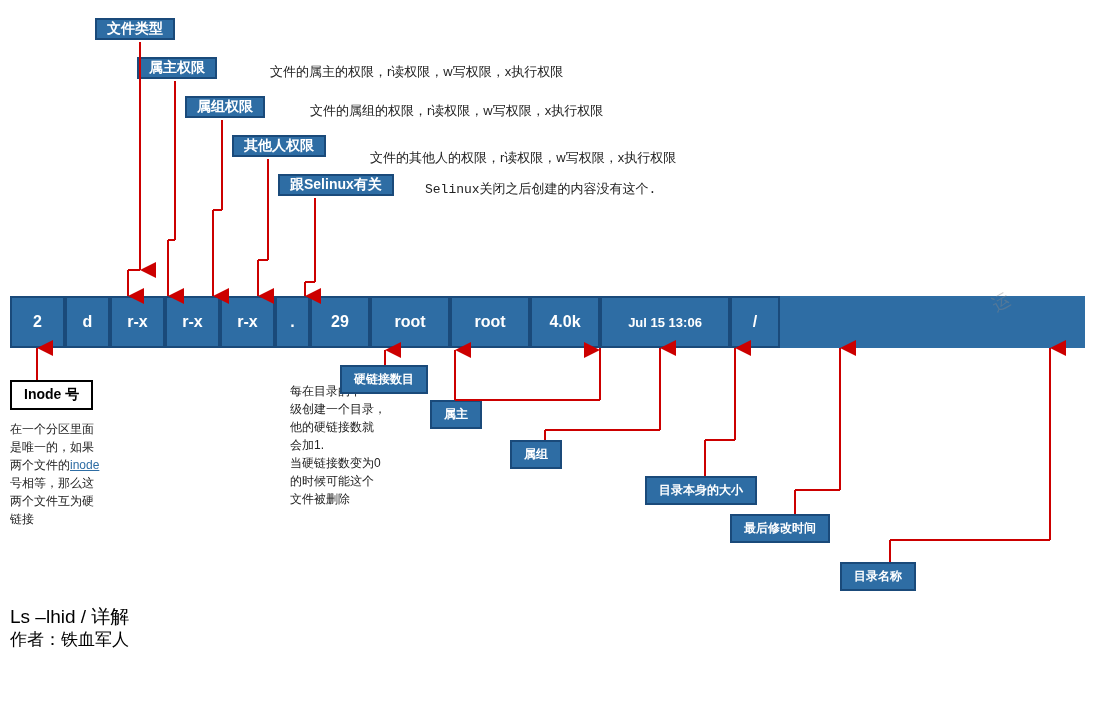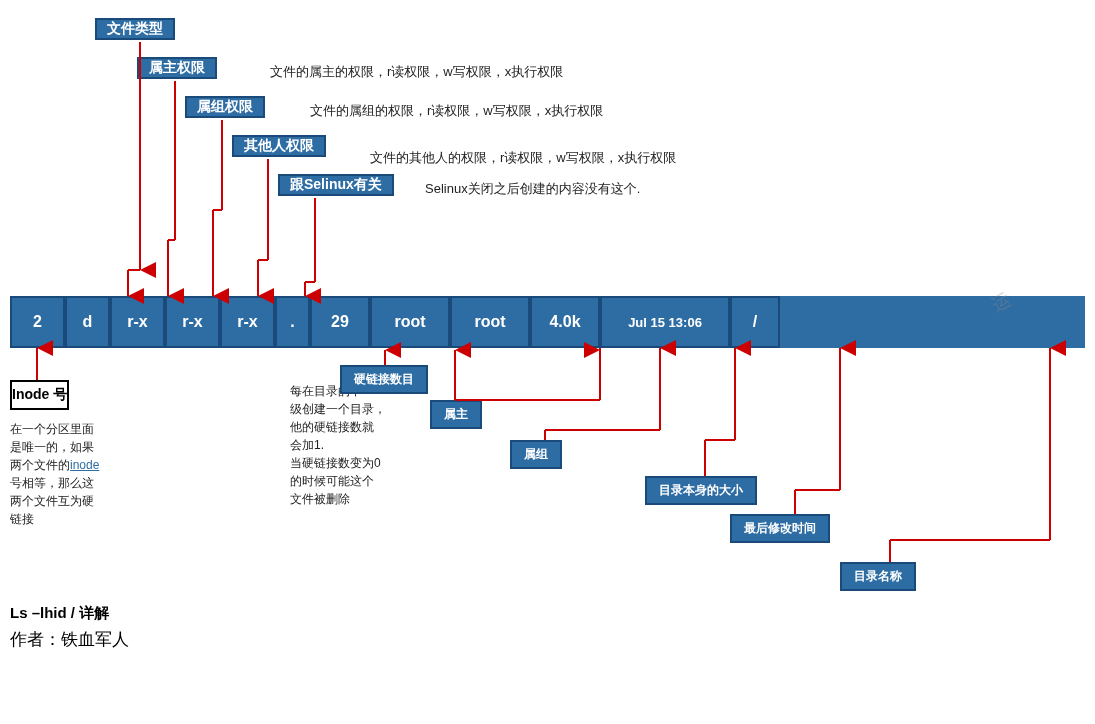--- a/index.html
+++ b/index.html
@@ -74,41 +74,41 @@
       position: absolute;
       white-space: nowrap;
       text-align: center;
     }
 
     
     .inode-box {
       background: #fff;
       color: #000;
       border: 2px solid #000;
-      padding: 4px 0;
+      padding: 4px 12px;
       font-size: 14px;
       font-weight: bold;
       display: inline-block;
       position: absolute;
       white-space: nowrap;
       text-align: center;
     }
 
     .small-text {
       position: absolute;
       font-size: 12px;
       color: #222;
       line-height: 1.5;
     }
 
     .footer-text {
       position: absolute;
-      font-size: 15px;
+      font-size: 19px;
       color: #000;
-      font-weight: bold;
+      font-weight: normal;
     }
 
     
     .watermark {
       position: absolute;
       opacity: 0.6;
       font-size: 11px;
       color: #888;
       transform: rotate(-30deg);
     }
@@ -133,21 +133,21 @@
   <div class="annotation-box" style="left:137px; top:57px;">属主权限</div>
   <div class="desc-text" style="left:270px; top:63px;">文件的属主的权限，r读权限，w写权限，x执行权限</div>
 
   <div class="annotation-box" style="left:185px; top:96px;">属组权限</div>
   <div class="desc-text" style="left:310px; top:102px;">文件的属组的权限，r读权限，w写权限，x执行权限</div>
 
   <div class="annotation-box" style="left:232px; top:135px;">其他人权限</div>
   <div class="desc-text" style="left:370px; top:141px;margin-top:8px;">文件的其他人的权限，r读权限，w写权限，x执行权限</div>
 
   <div class="annotation-box" style="left:278px; top:174px;">跟Selinux有关</div>
-  <div class="desc-text" style="left:425px; top:180px;">Selinux关闭之后创建的内容没有这个.</div>
+  <div class="desc-text" style="left:425px; top:180px;font-family:Liberation Mono, monospace;">Selinux关闭之后创建的内容没有这个.</div>
 
   <div class="data-row">
     <div class="data-cell" style="width:55px;">2</div>
     <div class="data-cell" style="width:45px;">d</div>
     <div class="data-cell" style="width:55px;">r-x</div>
     <div class="data-cell" style="width:55px;">r-x</div>
     <div class="data-cell" style="width:55px;">r-x</div>
     <div class="data-cell" style="width:35px;">.</div>
     <div class="data-cell" style="width:60px;">29</div>
     <div class="data-cell" style="width:80px;">root</div>

